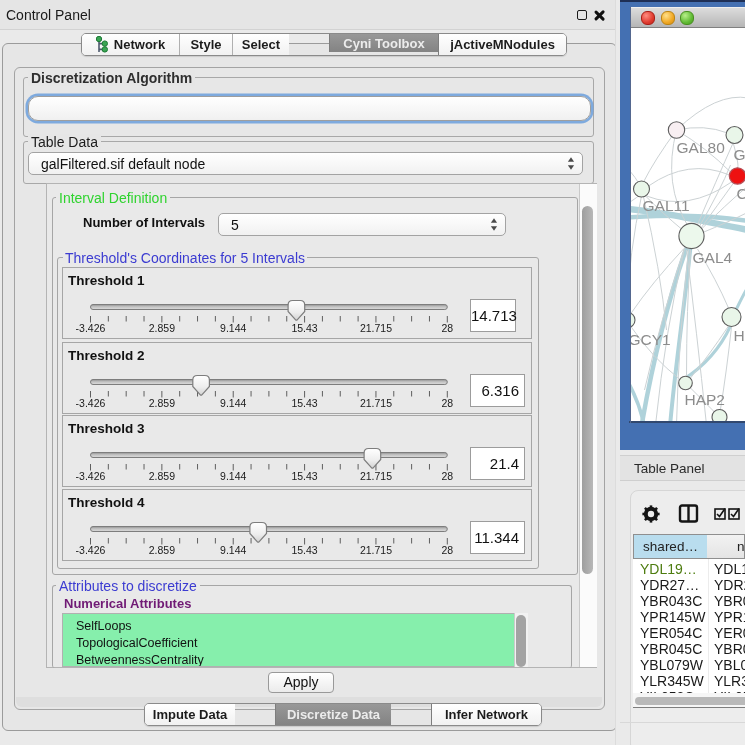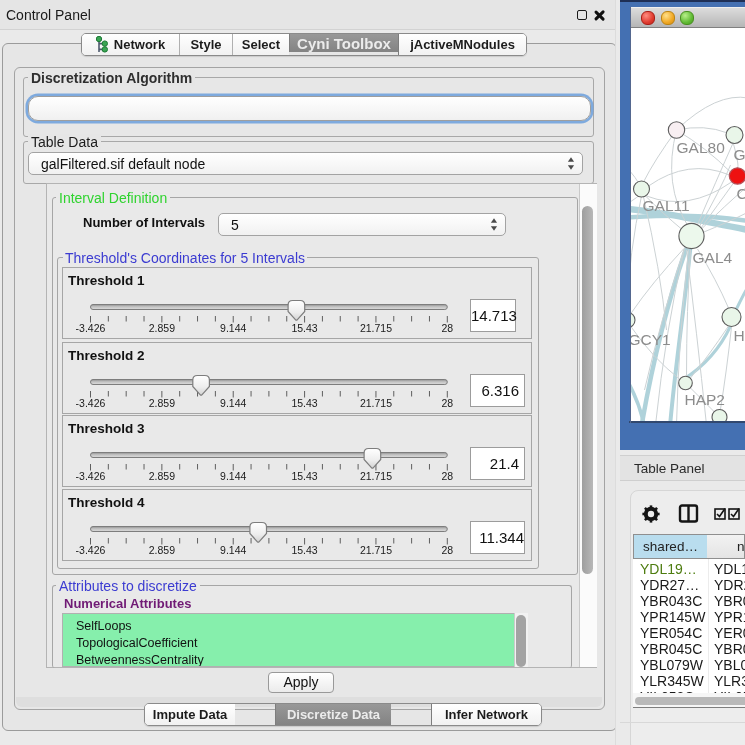--- a/index.html
+++ b/index.html
@@ -22,21 +22,21 @@
       <div style="width:97px;height:21px;background:linear-gradient(#ffffff,#f1f1f1);color:#1c1c1c;font-size:13px;font-weight:bold;display:flex;align-items:center;justify-content:center;box-sizing:border-box;"><svg width="12" height="17" style="margin-right:6px" viewBox="0 0 12 17">
           <line x1="3" y1="4" x2="3" y2="16" stroke="#4e5a6e" stroke-width="1.6"></line>
           <line x1="3" y1="7.6" x2="8" y2="7.6" stroke="#4e5a6e" stroke-width="1.6"></line>
           <line x1="3" y1="13.4" x2="8" y2="13.4" stroke="#4e5a6e" stroke-width="1.6"></line>
           <circle cx="3" cy="3" r="2.7" fill="#3aa553" stroke="#1e7a37" stroke-width="1"></circle>
           <circle cx="8.8" cy="7.6" r="2.7" fill="#3aa553" stroke="#1e7a37" stroke-width="1"></circle>
           <circle cx="8.8" cy="13.4" r="2.7" fill="#3aa553" stroke="#1e7a37" stroke-width="1"></circle>
         </svg>Network</div>
       <div style="width:53px;height:21px;background:linear-gradient(#ffffff,#f1f1f1);border-left:1px solid #b0b0b0;color:#1c1c1c;font-size:13px;font-weight:bold;display:flex;align-items:center;justify-content:center;box-sizing:border-box;">Style</div>
       <div style="width:57px;height:21px;background:linear-gradient(#ffffff,#f1f1f1);border-left:1px solid #b0b0b0;color:#1c1c1c;font-size:13px;font-weight:bold;display:flex;align-items:center;justify-content:center;box-sizing:border-box;">Select</div>
-      <div style="width:109px;height:18px;background:linear-gradient(#989898,#838383);border-left:1px solid #7d7d7d;color:#ececec;font-size:15px;font-weight:bold;display:flex;align-items:center;justify-content:center;box-sizing:border-box;">Cyni Toolbox</div>
+      <div style="width:109px;height:18px;background:linear-gradient(#989898,#838383);border-left:1px solid #7d7d7d;color:#ececec;font-size:13px;font-weight:bold;display:flex;align-items:center;justify-content:center;box-sizing:border-box;margin-left:40px;">Cyni Toolbox</div>
       <div style="width:128px;height:21px;background:linear-gradient(#ffffff,#f1f1f1);border-left:1px solid #7d7d7d;color:#1c1c1c;font-size:13px;font-weight:bold;display:flex;align-items:center;justify-content:center;box-sizing:border-box;">jActiveMNodules</div>
     </div>
 <div class="abs" style="left:23px;top:77px;width:569px;height:58px;border:1px solid #a8a8a8;border-radius:3px;"></div>
 <div class="abs" style="left:28px;top:70px;background:#e6e6e6;padding:0 3px;font-size:14px;font-weight:bold;color:#2f2f2f;">Discretization Algorithm</div>
 <div class="abs" style="left:28px;top:96px;width:561px;height:23px;background:linear-gradient(#fff,#f0f0f0);border:1px solid #9e9e9e;border-radius:10px;box-shadow:0 0 0 2.5px rgba(100,155,220,0.8);"></div>
 <div class="abs" style="left:23px;top:141px;width:569px;height:41px;border:1px solid #a8a8a8;border-radius:3px;"></div>
 <div class="abs" style="left:28px;top:134px;background:#e6e6e6;padding:0 3px;font-size:14px;color:#1c1c1c;z-index:6;">Table Data</div>
 <div class="abs" style="left:28px;top:152px;width:555px;height:23px;background:linear-gradient(#ffffff,#f1f1f1);border:1px solid #a3a3a3;border-radius:5px;box-sizing:border-box;">
       <div class="abs" style="left:12px;top:3px;font-size:14px;color:#111;">galFiltered.sif default node</div>
       <svg class="abs" style="right:7px;top:4px" width="8" height="13" viewBox="0 0 9 14">
@@ -195,21 +195,21 @@
       <text x="28.50" y="64.5" font-size="10.5" fill="#1a1a1a" text-anchor="middle" font-family="Liberation Sans">-3.426</text>
       <text x="99.86" y="64.5" font-size="10.5" fill="#1a1a1a" text-anchor="middle" font-family="Liberation Sans">2.859</text>
       <text x="171.22" y="64.5" font-size="10.5" fill="#1a1a1a" text-anchor="middle" font-family="Liberation Sans">9.144</text>
       <text x="242.58" y="64.5" font-size="10.5" fill="#1a1a1a" text-anchor="middle" font-family="Liberation Sans">15.43</text>
       <text x="313.94" y="64.5" font-size="10.5" fill="#1a1a1a" text-anchor="middle" font-family="Liberation Sans">21.715</text>
       <text x="385.30" y="64.5" font-size="10.5" fill="#1a1a1a" text-anchor="middle" font-family="Liberation Sans">28</text>
       <g transform="translate(196.2,33.5)">
         <path d="M -8.3,4.5 Q -8.3,0 -3.8,0 L 3.8,0 Q 8.3,0 8.3,4.5 L 8.3,11 L 0.8,19.3 Q 0,20.1 -0.8,19.3 L -8.3,11 Z" fill="url(#thm)" stroke="#7d7d7d" stroke-width="1.2"></path>
       </g>
     </svg>
-<div class="abs" style="left:470px;top:520.5px;width:55px;height:33px;background:#fff;border:1px solid #9c9c9c;box-sizing:border-box;font-size:15px;color:#111;text-align:right;line-height:31px;">11.344</div>
+<div class="abs" style="left:470px;top:520.5px;width:55px;height:33px;background:#fff;border:1px solid #9c9c9c;box-sizing:border-box;font-size:15px;color:#111;text-align:right;line-height:31px;padding-right:5px;">11.344</div>
 <svg width="0" height="0" style="position:absolute">
       <defs>
         <linearGradient id="trk" x1="0" y1="0" x2="0" y2="1">
           <stop offset="0" stop-color="#8f8f8f"></stop>
           <stop offset="0.45" stop-color="#c2c2c2"></stop>
           <stop offset="1" stop-color="#dcdcdc"></stop>
         </linearGradient>
         <linearGradient id="thm" x1="0" y1="0" x2="0" y2="1">
           <stop offset="0" stop-color="#ffffff"></stop>
           <stop offset="0.6" stop-color="#ededed"></stop>

